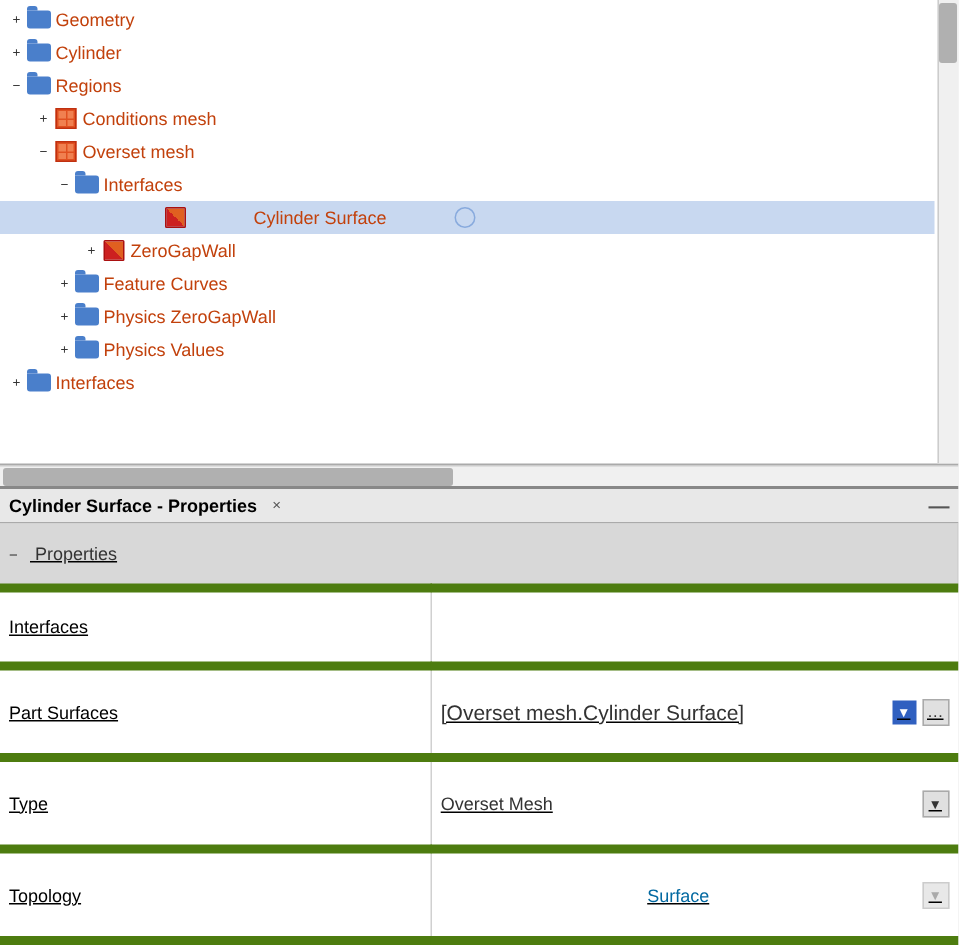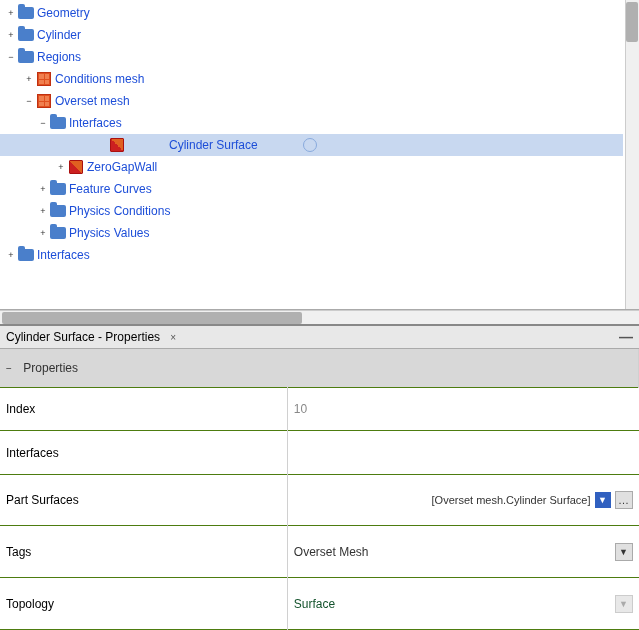--- a/index.html
+++ b/index.html
@@ -60,21 +60,21 @@
       width: 16px;
       height: 16px;
       margin-right: 3px;
       flex-shrink: 0;
       display: inline-flex;
       align-items: center;
       justify-content: center;
     }
 
     .tree-item .label {
-      color: #1d4ed8;
+      color: #c2410c;
     }
 
     
     .icon-folder {
       width: 16px;
       height: 12px;
       background: #4a7fcb;
       border-radius: 0 2px 2px 2px;
       position: relative;
     }
@@ -172,21 +172,21 @@
       flex-shrink: 0;
     }
 
     .props-title-left {
       display: flex;
       align-items: center;
       gap: 6px;
     }
 
     .props-title-text {
-      font-weight: normal;
+      font-weight: bold;
       font-size: 12px;
     }
 
     .props-close-btn {
       width: 14px;
       height: 14px;
       display: flex;
       align-items: center;
       justify-content: center;
       font-size: 10px;
@@ -204,21 +204,22 @@
       line-height: 1;
     }
 
     .props-table {
       width: 100%;
       border-collapse: collapse;
       flex: 1;
     }
 
     .props-table tr {
-      border-bottom: 1px solid #4d7c0f;
+      border-bottom: 6px solid #4d7c0f;
+      text-decoration: underline;
     }
 
     .props-table td {
       padding: 3px 6px;
       vertical-align: middle;
     }
 
     .props-table td:first-child {
       width: 45%;
       color: #000;
@@ -290,23 +291,22 @@
       height: 16px;
       background: #3060c0;
       cursor: pointer;
       font-size: 9px;
       color: white;
       flex-shrink: 0;
     }
 
     .part-surface-value {
       flex: 1;
-      font-size: 11px;
+      font-size: 14px;
       color: #333;
-      text-align: right;
     }
 
     .checkbox-cell {
       width: 14px;
       height: 14px;
       border: 1px solid #888;
       background: white;
       display: inline-block;
     }
 
@@ -406,21 +406,21 @@
         <div class="icon-folder"></div>
       </span>
       <span class="label">Feature Curves</span>
     </div>
 
     <div class="tree-item" style="padding-left:36px;">
       <span class="expander">+</span>
       <span class="icon">
         <div class="icon-folder"></div>
       </span>
-      <span class="label">Physics Conditions</span>
+      <span class="label">Physics ZeroGapWall</span>
     </div>
 
     <div class="tree-item" style="padding-left:36px;">
       <span class="expander">+</span>
       <span class="icon">
         <div class="icon-folder"></div>
       </span>
       <span class="label">Physics Values</span>
     </div>
 
@@ -456,58 +456,52 @@
   <table class="props-table">
 
     <tbody>
         <tr class="section-header">
       <td colspan="2">
         <span class="section-toggle">−</span>
         <span>Properties</span>
       </td>
     </tr>
 
-    <tr>
-      <td>Index</td>
-      <td>
-        <span class="value-text">10</span>
-      </td>
-    </tr>
 
     <tr>
       <td>Interfaces</td>
       <td></td>
     </tr>
 
     <tr>
       <td>Part Surfaces</td>
       <td>
         <div class="value-container">
           <span class="part-surface-value">[Overset mesh.Cylinder Surface]</span>
           <div class="filter-btn">▼</div>
           <div class="ellipsis-btn">…</div>
         </div>
       </td>
     </tr>
 
     <tr>
-      <td>Tags</td>
+      <td>Type</td>
       <td>
         <div class="value-container">
           <span style="flex:1;">Overset Mesh</span>
           <div class="dropdown-btn">▼</div>
         </div>
       </td>
     </tr>
 
     <tr>
       <td>Topology</td>
       <td>
         <div class="value-container">
-          <span style="flex:1;color:#14532d;">Surface</span>
+          <span style="flex:1;color:#0369a1;text-align:center;">Surface</span>
           <div class="dropdown-btn" style="background:#e8e8e8;border-color:#ccc;color:#aaa;">▼</div>
         </div>
       </td>
     </tr>
 
 
 
 
   </tbody>
     </table>

